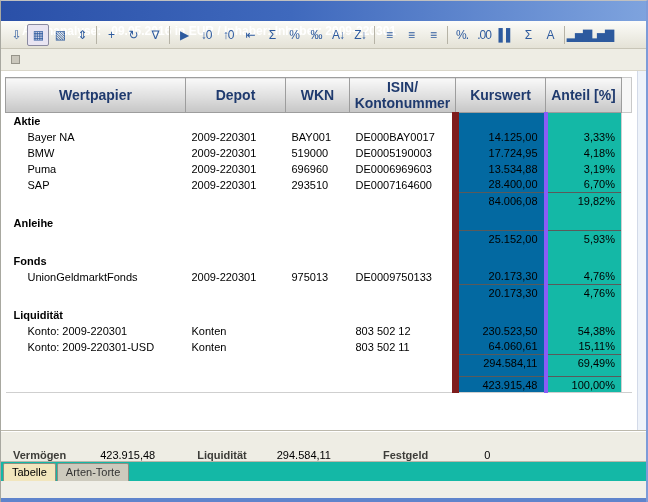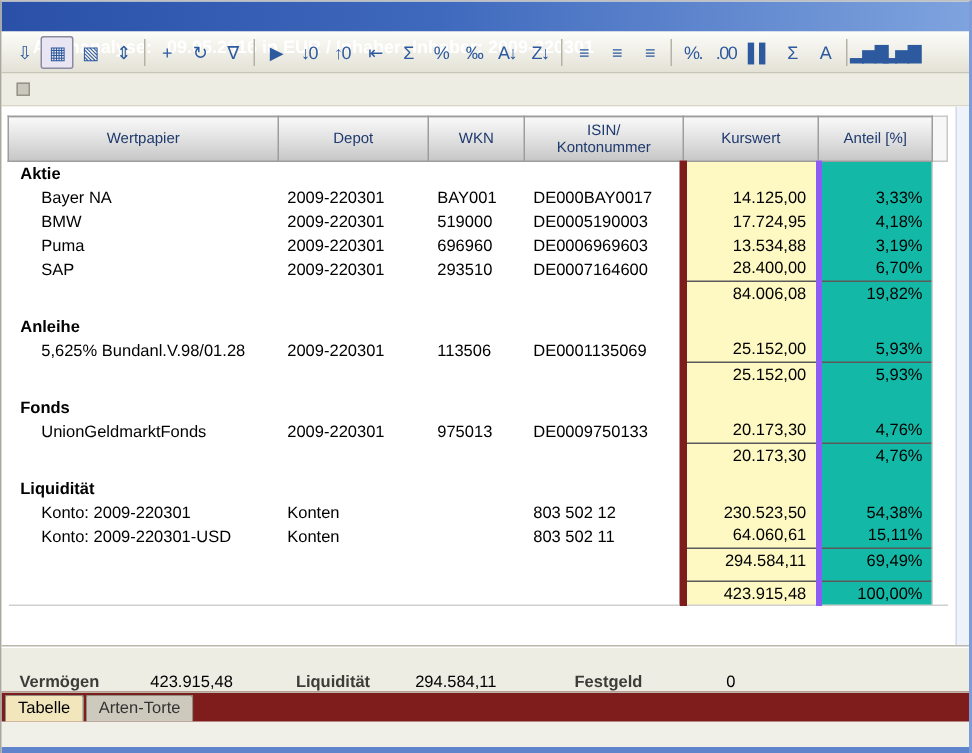--- a/index.html
+++ b/index.html
@@ -30,53 +30,53 @@
     display:flex; align-items:center; padding-left:10px;
   }
   .mini-box{ width:9px; height:9px; background:#cac7bc; border:1px solid #96948a; }
   .table-area{
     height:360px; background:#fff; position:relative;
     border-bottom:1px solid #bcb9ac; padding:6px 0 0 4px;
   }
   table{ border-collapse:collapse; width:627px; font-size:11px; table-layout:fixed; }
   thead th{
     background:linear-gradient(#f9f9f9,#dedede 55%,#c6c6c6);
-    color:#1f3a6e; font-weight:normal; font-size:10px;
+    color:#1f3a6e; font-weight:bold; font-size:14px;
     border:1px solid #9d9d9d; height:30px; text-align:center;
     white-space:pre-line; padding:1px 2px;
   }
   thead th.filler-h{ background:#f7f7f7; border:1px solid #c9c9c9; }
   tbody td{
     height:16px; padding:1px 6px; color:#000; white-space:nowrap;
     overflow:hidden; font-size:11px;
   }
   td.group{ font-weight:bold; padding-left:8px; }
   td.name-cell{ padding-left:22px; }
   td.num{ text-align:right; }
-  td.shaded{ background:#fef9c3; border-left:5px solid #7f1d1d; }
+  td.shaded{ background:#0369a1; border-left:7px solid #7f1d1d; }
   td.shaded2{ background:#14b8a6; border-left:4px solid #8b5cf6; }
   td.filler{ border-left:1px solid #cfcfcf; padding:0; }
   td.sub{ font-weight:normal; border-top:1px solid #5a5a5a;padding-left:20px; }
   tr.spacer td{ height:6px; padding:0; }
   tr.total-row td{ border-bottom:1px solid #cfcfcf; }
   .vscroll{
     position:absolute; top:0; right:0; bottom:0; width:9px;
     background:#eef3fa; border-left:1px solid #d3dae8;
   }
   .summary{
     height:30px; background:#eeede4; border-top:1px solid #ffffff;
     display:flex; align-items:flex-end; font-size:11px;
   }
   .slabel{ font-weight:bold; color:#3c3c38; }
   .svalue{ color:#000; }
   .s1{ margin-left:12px; } .v1{ margin-left:34px; }
   .s2{ margin-left:42px; } .v2{ margin-left:30px; }
   .s3{ margin-left:52px; } .v3{ margin-left:56px; }
   .tabbar{
-    height:20px; background:#7f1d1d; border-top:1px solid #bab7aa;
+    height:20px; background:#14b8a6; border-top:1px solid #bab7aa;
     display:flex; align-items:flex-end; padding-left:2px;
   }
   .tab{
     font-size:11px; padding:2px 8px 3px 8px; border:1px solid #8f8d82; border-bottom:none;
     background:#cdcabd; color:#333; margin-right:1px; border-radius:2px 2px 0 0;
   }
   .tab.active{ background:#f2e6bd; font-weight:normal; color:#000; }
   .statusbar{
     height:20px; background:#e6e3d7; border-top:1px solid #737373;
     display:flex; align-items:center; font-size:11px; padding-left:4px;margin-top:44px;
@@ -218,29 +218,20 @@
             <td class="shaded2"></td>
             <td class="filler"></td>
           </tr>
           <tr>
             <td colspan="4" class="group">Anleihe</td>
             <td class="shaded"></td>
             <td class="shaded2"></td>
             <td class="filler"></td>
           </tr>
           <tr>
-            <td class="name-cell">5,625% Bundanl.V.98/01.28</td>
-            <td>2009-220301</td>
-            <td>113506</td>
-            <td>DE0001135069</td>
-            <td class="num shaded">25.152,00</td>
-            <td class="num shaded2">5,93%</td>
-            <td class="filler"></td>
-          </tr>
-          <tr>
             <td></td>
             <td></td>
             <td></td>
             <td></td>
             <td class="num shaded sub">25.152,00</td>
             <td class="num shaded2 sub">5,93%</td>
             <td class="filler"></td>
           </tr>
           <tr class="spacer">
             <td></td>

